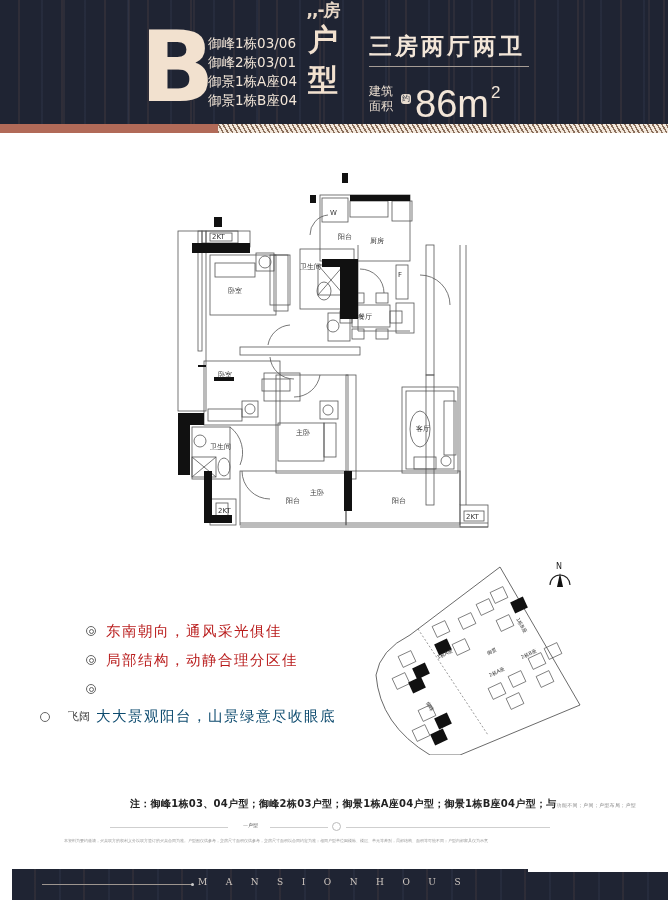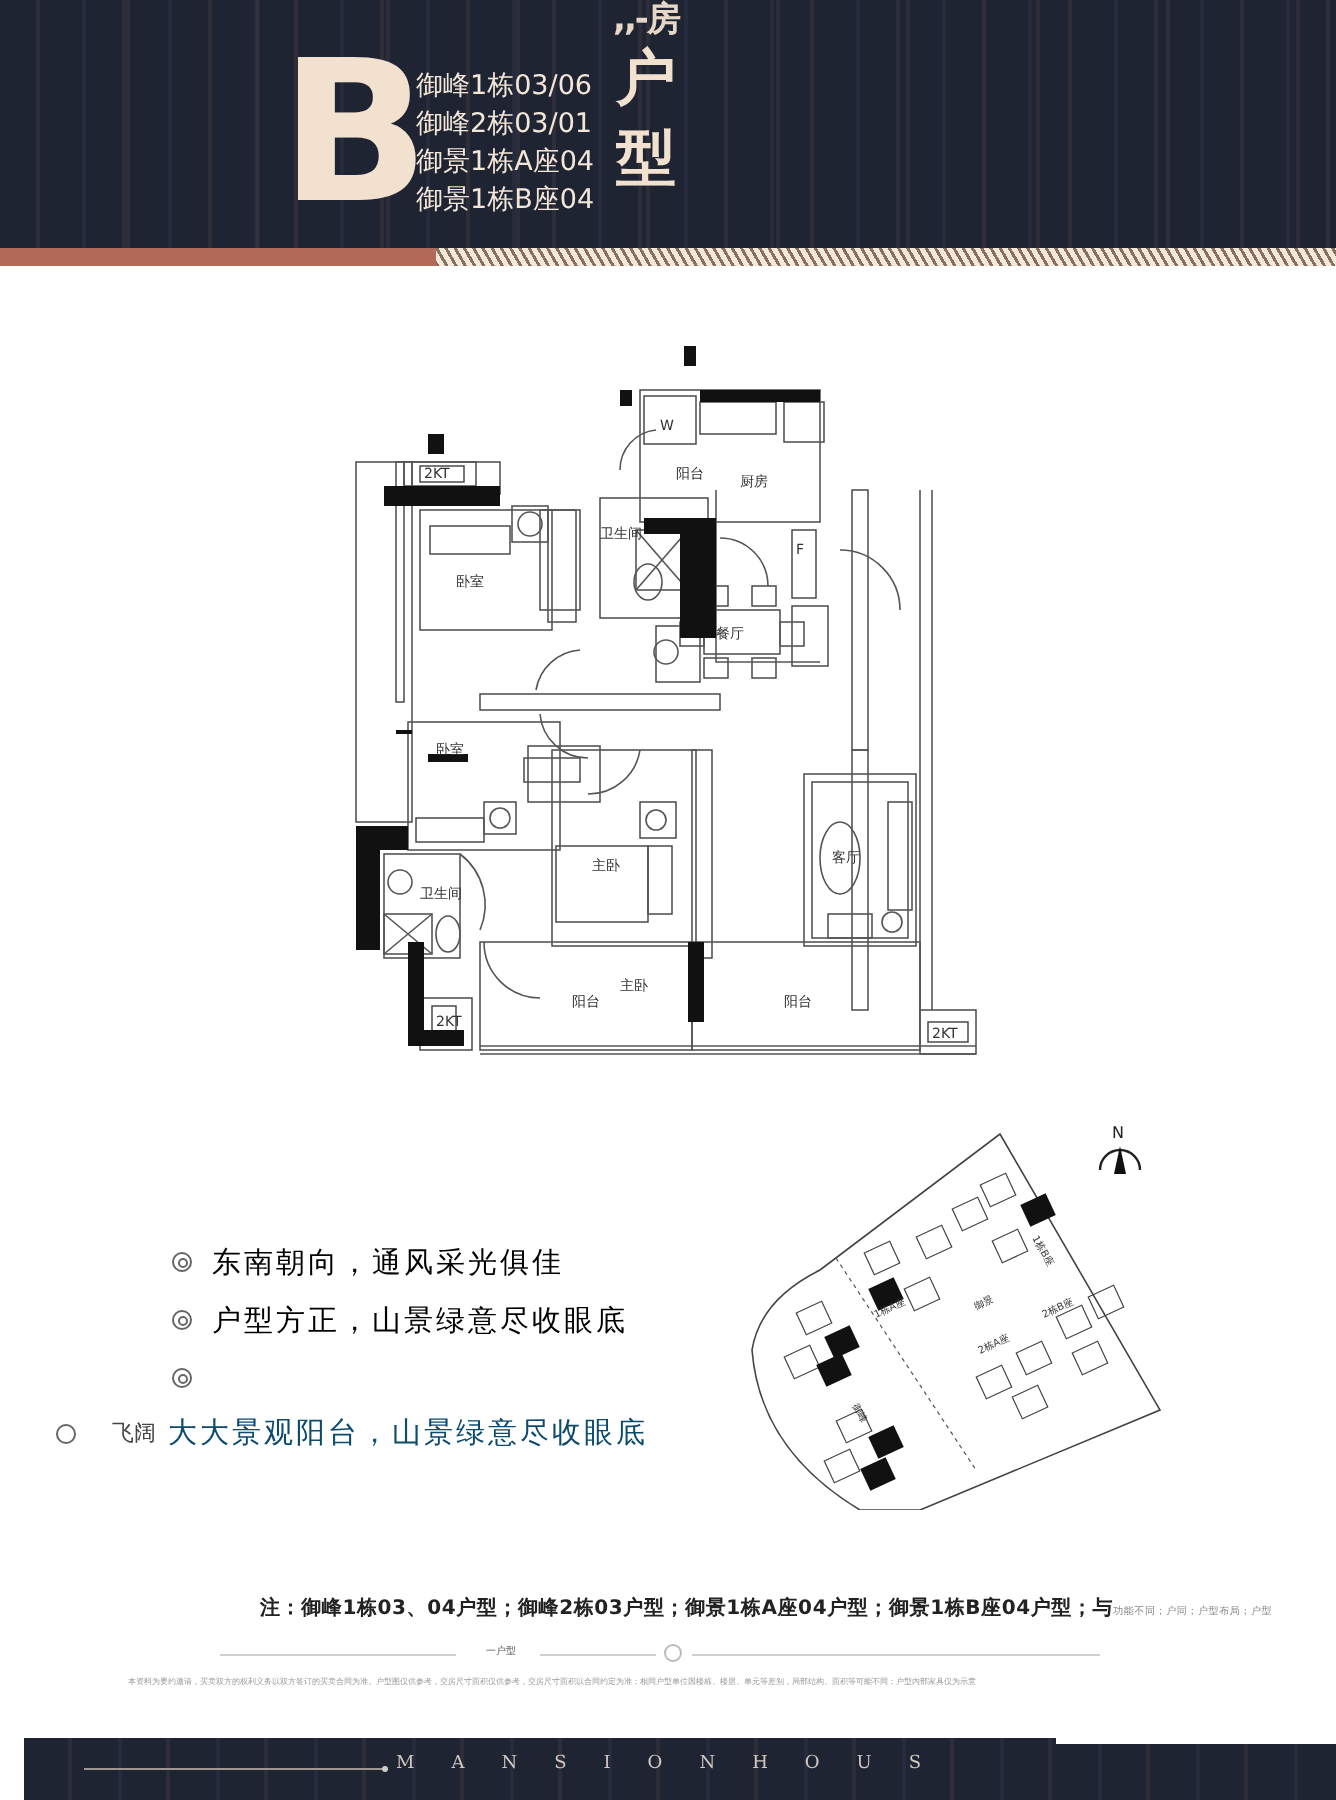--- a/index.html
+++ b/index.html
@@ -60,23 +60,23 @@
   .features { position: absolute; left: 86px; top: 620px; }
   .feature { display: flex; align-items: center; height: 22px; margin-bottom: 7px; }
   .feature .bullet {
     width: 10px; height: 10px; border: 1.2px solid #666; border-radius: 50%;
     position: relative; margin-right: 10px; flex-shrink: 0;
   }
   .feature .bullet::after {
     content: ""; position: absolute; left: 2px; top: 2px; width: 3px; height: 3px;
     border: 1px solid #666; border-radius: 50%;
   }
-  .feature .txt { font-size: 14.5px; color: #000000; letter-spacing: 1.5px; white-space: nowrap; }
-
-  .feature-last { position: absolute; left: 28px; top: 707px; display: flex; align-items: center; }
+  .feature .txt { font-size: 14.5px; color: #b91c1c; letter-spacing: 1.5px; white-space: nowrap; }
+
+  .feature-last { position: absolute; left: 40px; top: 707px; display: flex; align-items: center; }
   .feature-last .prefix { font-size: 11px; color: #444; margin-left: 18px; margin-right: 6px; }
   .feature-last .txt { font-size: 14.5px; color: #0c4a6e; letter-spacing: 1.5px; white-space: nowrap; }
 
   
   .sitemap { position: absolute; left: 370px; top: 555px; width: 220px; height: 200px; }
   .sitemap svg { width: 220px; height: 200px; }
   .sm-text { font-size: 5px; font-family: "DejaVu Sans", sans-serif; }
 
   
   .note {
@@ -122,20 +122,32 @@
     <div>御景1栋A座04</div>
     <div>御景1栋B座04</div>
   </div>
 
   <div class="type-vert">
     <div class="frag">,,-房</div>
     <div class="ch">户</div>
     <div class="ch">型</div>
   </div>
 
+  <div class="right-block">
+    <div class="room-type">三房两厅两卫</div>
+    <div class="rule"></div>
+    <div class="area-row">
+      <div class="area-label">
+        <div>建筑</div>
+        <div>面积</div>
+      </div>
+      <span class="area-badge">约</span>
+      <span class="area-value"><span>86m</span><sup>2</sup></span>
+    </div>
+  </div>
 </div>
 
 <div class="stripe-bar">
   <div class="stripe-solid"></div>
   <div class="stripe-hatch"></div>
 </div>
 
 <div class="plan">
   <svg viewBox="0 0 330 370" xmlns="http://www.w3.org/2000/svg">
     <g fill="none" stroke="#555" stroke-width="0.8">
@@ -268,21 +280,21 @@
   </svg>
 </div>
 
 <div class="features">
   <div class="feature">
     <span class="bullet"></span>
     <span class="txt">东南朝向，通风采光俱佳</span>
   </div>
   <div class="feature">
     <span class="bullet"></span>
-    <span class="txt">户型方正，山景绿意尽收眼底</span>
+    <span class="txt">局部结构，动静合理分区佳</span>
   </div>
   <div class="feature">
     <span class="bullet"></span>
   </div>
 </div>
 <div class="feature-last">
   <span class="bullet" style="display:inline-block;width:10px;height:10px;border:1.2px solid #666;border-radius:50%;"></span>
   <span class="prefix">飞阔</span>
   <span class="txt">大大景观阳台，山景绿意尽收眼底</span>
 </div>

